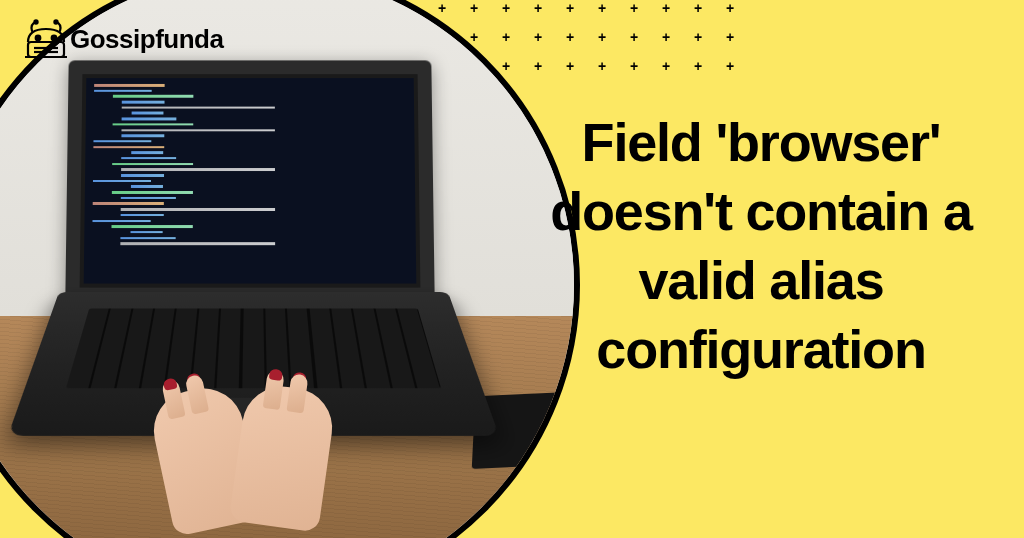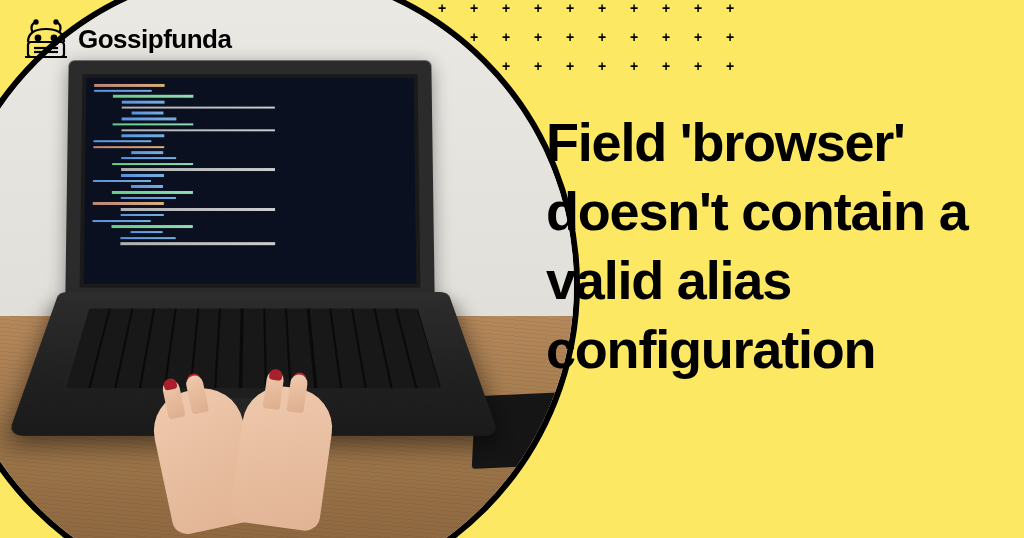--- a/index.html
+++ b/index.html
@@ -14,21 +14,20 @@
       position: relative;
       overflow: hidden;
       font-family: Arial, Helvetica, sans-serif;
     }
     .logo {
       position: absolute;
       top: 18px;
       left: 22px;
       display: flex;
       align-items: center;
-      gap: 8px;
       z-index: 10;
     }
     .logo-icon {
       width: 48px;
       height: 42px;
     }
     .logo-text {
       font-size: 26px;
       font-weight: 700;
       color: #000;
@@ -208,20 +207,21 @@
       height: 17%;
       background: #151515;
       border-radius: 4px;
       transform: perspective(500px) rotateX(48deg) rotateZ(-4deg);
     }
     .headline {
       position: absolute;
       top: 108px;
       right: 48px;
       width: 430px;
+      text-align: center;
       z-index: 5;
     }
     .headline-text {
       font-size: 54px;
       font-weight: 900;
       line-height: 1.28;
       color: #000;
       letter-spacing: -1.2px;
     }
   </style>

